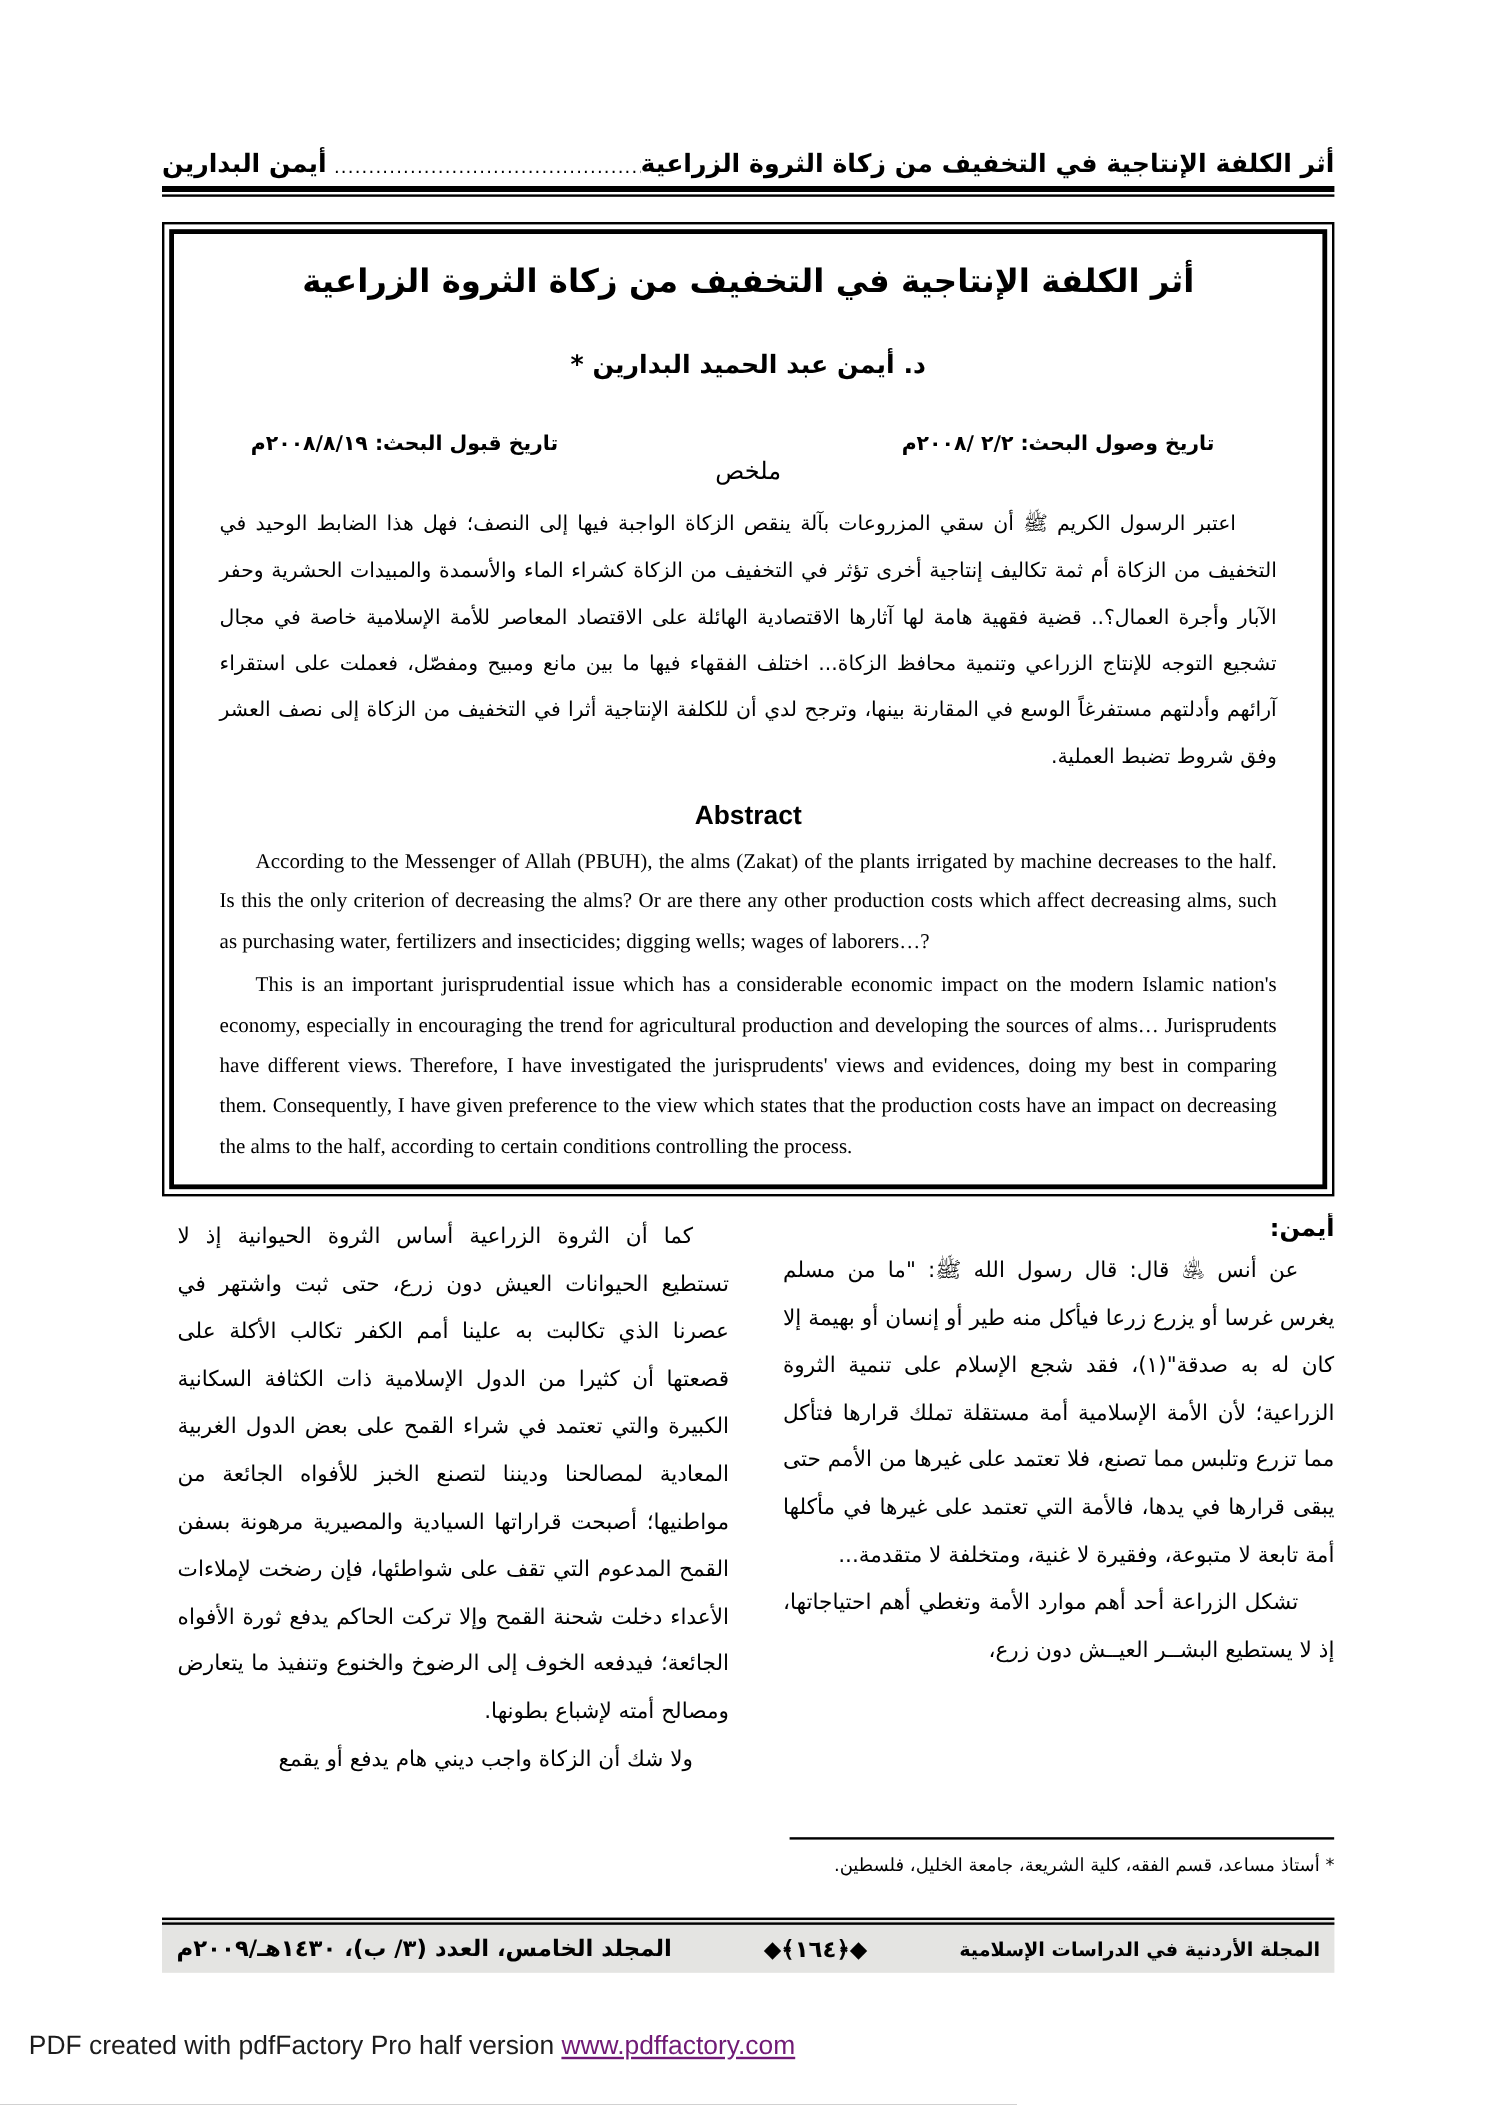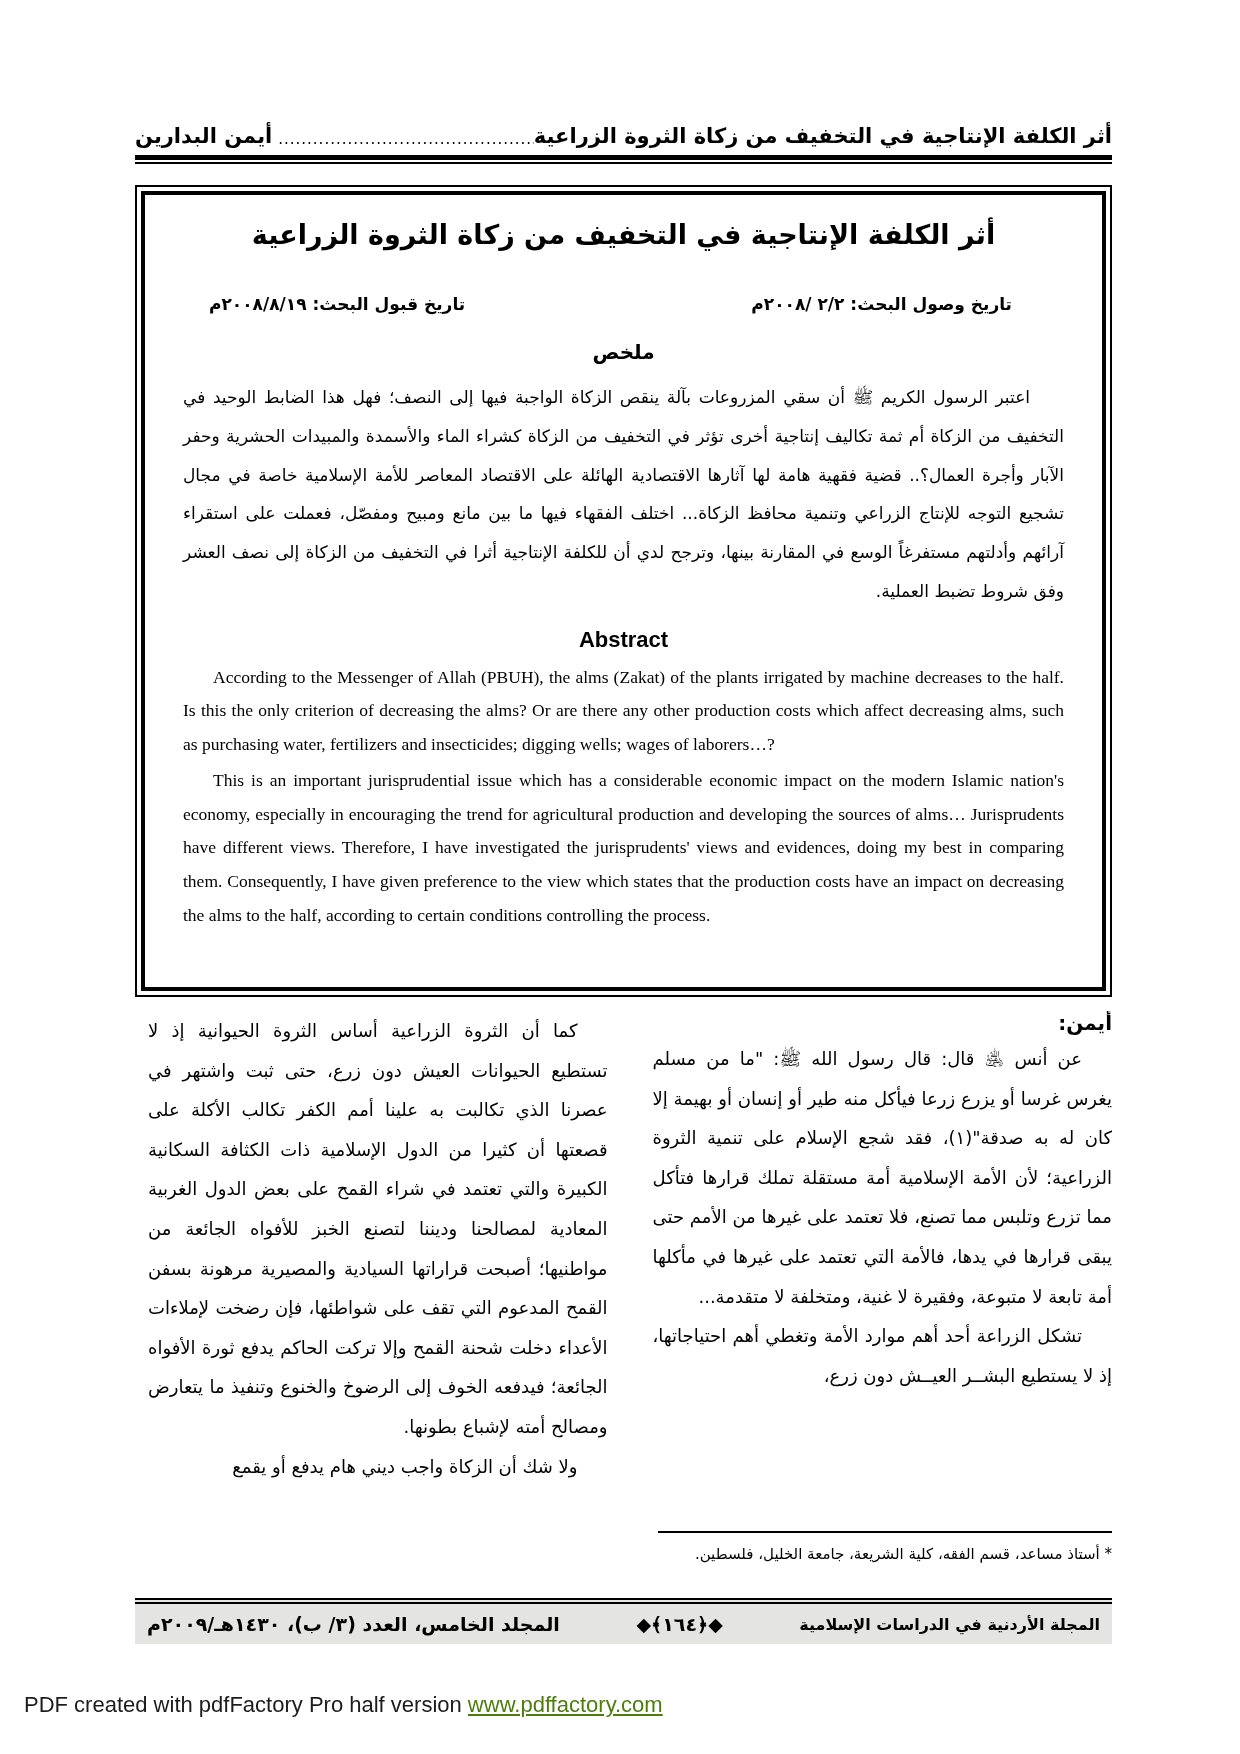--- a/index.html
+++ b/index.html
@@ -43,21 +43,21 @@
     overflow:hidden;
   }
   .paper-title  { text-align:center; font-weight:bold; font-size:27px; }
   .paper-author { text-align:center; font-weight:bold; font-size:21px; margin-top:42px; }
   .dates-row {
     margin-top:44px;
     display:flex; direction:rtl; justify-content:space-between;
     font-weight:bold; font-size:17px;
     padding:0 52px 0 26px;
   }
-  .summary-heading { text-align:center; font-weight:bold; font-size:20px; margin-top:26px; }
+  .summary-heading { text-align:center; font-weight:normal; font-size:20px; }
   .summary-text {
     margin-top:14px;
     font-size:17px; line-height:2.28; text-align:justify;
     text-indent:34px;
   }
   .abstract-heading {
     text-align:center; font-weight:bold; font-size:22px; margin-top:16px;
     font-family:Liberation Sans, sans-serif;
     direction:ltr;
   }
@@ -102,39 +102,40 @@
   .footer-pageno  { font-size:19px; letter-spacing:1px; }
   .footer-issue   { font-size:19px; }
 
   
   .pdf-notice {
     position:absolute; left:24px; top:1692px;
     font-family:"Liberation Sans","DejaVu Sans",sans-serif;
     font-size:22px; color:#1c1c1c;
     direction:ltr;
   }
-  .pdf-notice a { color:#4d7c0f; text-decoration:underline; cursor:pointer; }
+  .pdf-notice a { color:#701a75; text-decoration:underline; cursor:pointer; }
 </style>
 </head>
 <body>
 
 <div class="page">
   <div class="content">
 
     <div class="running-head">
       <span class="rh-title">أثر الكلفة الإنتاجية في التخفيف من زكاة الثروة الزراعية</span>
       <span class="rh-dots">..........................................................</span>
       <span class="rh-author">أيمن البدارين</span>
     </div>
     <div class="head-rule-thick"></div>
     <div class="head-rule-thin"></div>
 
     <div class="title-box-outer">
       <div class="title-box-inner">
         <div class="paper-title">أثر الكلفة الإنتاجية في التخفيف من زكاة الثروة الزراعية</div>
+        <div class="paper-author">د. أيمن عبد الحميد البدارين *</div>
         <div class="dates-row">
           <span>تاريخ وصول البحث: ٢/٢ /٢٠٠٨م</span>
           <span>تاريخ قبول البحث: ٢٠٠٨/٨/١٩م</span>
         </div>
         <div class="summary-heading">ملخص</div>
         <div class="summary-text">اعتبر الرسول الكريم ﷺ أن سقي المزروعات بآلة ينقص الزكاة الواجبة فيها إلى النصف؛ فهل هذا الضابط الوحيد في التخفيف من الزكاة أم ثمة تكاليف إنتاجية أخرى تؤثر في التخفيف من الزكاة كشراء الماء والأسمدة والمبيدات الحشرية وحفر الآبار وأجرة العمال؟.. قضية فقهية هامة لها آثارها الاقتصادية الهائلة على الاقتصاد المعاصر للأمة الإسلامية خاصة في مجال تشجيع التوجه للإنتاج الزراعي وتنمية محافظ الزكاة... اختلف الفقهاء فيها ما بين مانع ومبيح ومفصّل، فعملت على استقراء آرائهم وأدلتهم مستفرغاً الوسع في المقارنة بينها، وترجح لدي أن للكلفة الإنتاجية أثرا في التخفيف من الزكاة إلى نصف العشر وفق شروط تضبط العملية.</div>
         <div class="abstract-heading">Abstract</div>
         <div class="abstract-p">According to the Messenger of Allah (PBUH), the alms (Zakat) of the plants irrigated by machine decreases to the half. Is this the only criterion of decreasing the alms? Or are there any other production costs which affect decreasing alms, such as purchasing water, fertilizers and insecticides; digging wells; wages of laborers…?</div>
         <div class="abstract-p">This is an important jurisprudential issue which has a considerable economic impact on the modern Islamic nation's economy, especially in encouraging the trend for agricultural production and developing the sources of alms… Jurisprudents have different views. Therefore, I have investigated the jurisprudents' views and evidences, doing my best in comparing them. Consequently, I have given preference to the view which states that the production costs have an impact on decreasing the alms to the half, according to certain conditions controlling the process.</div>
       </div>

